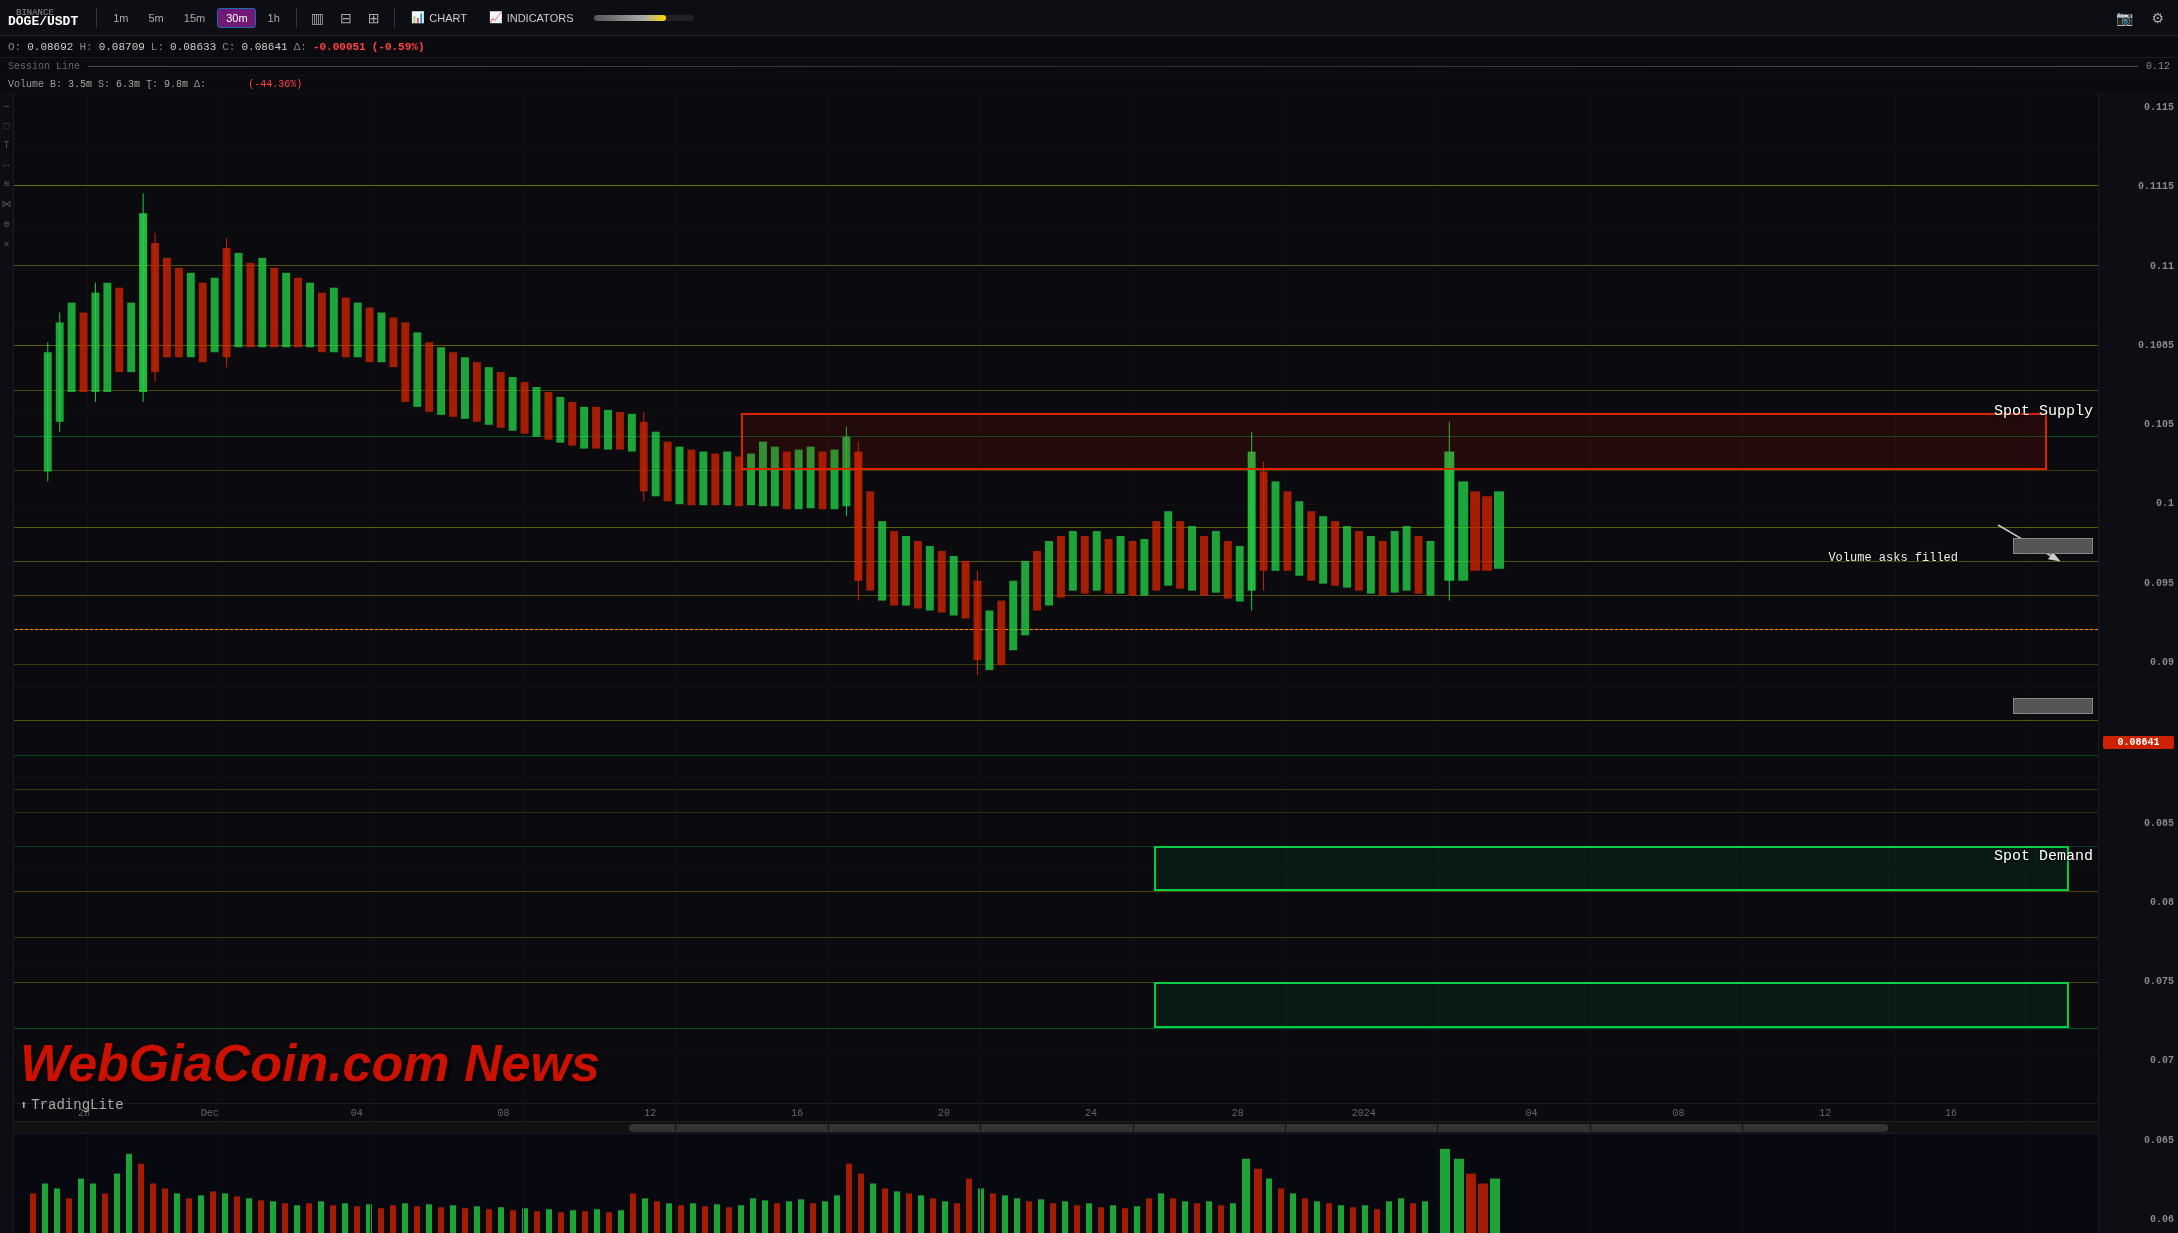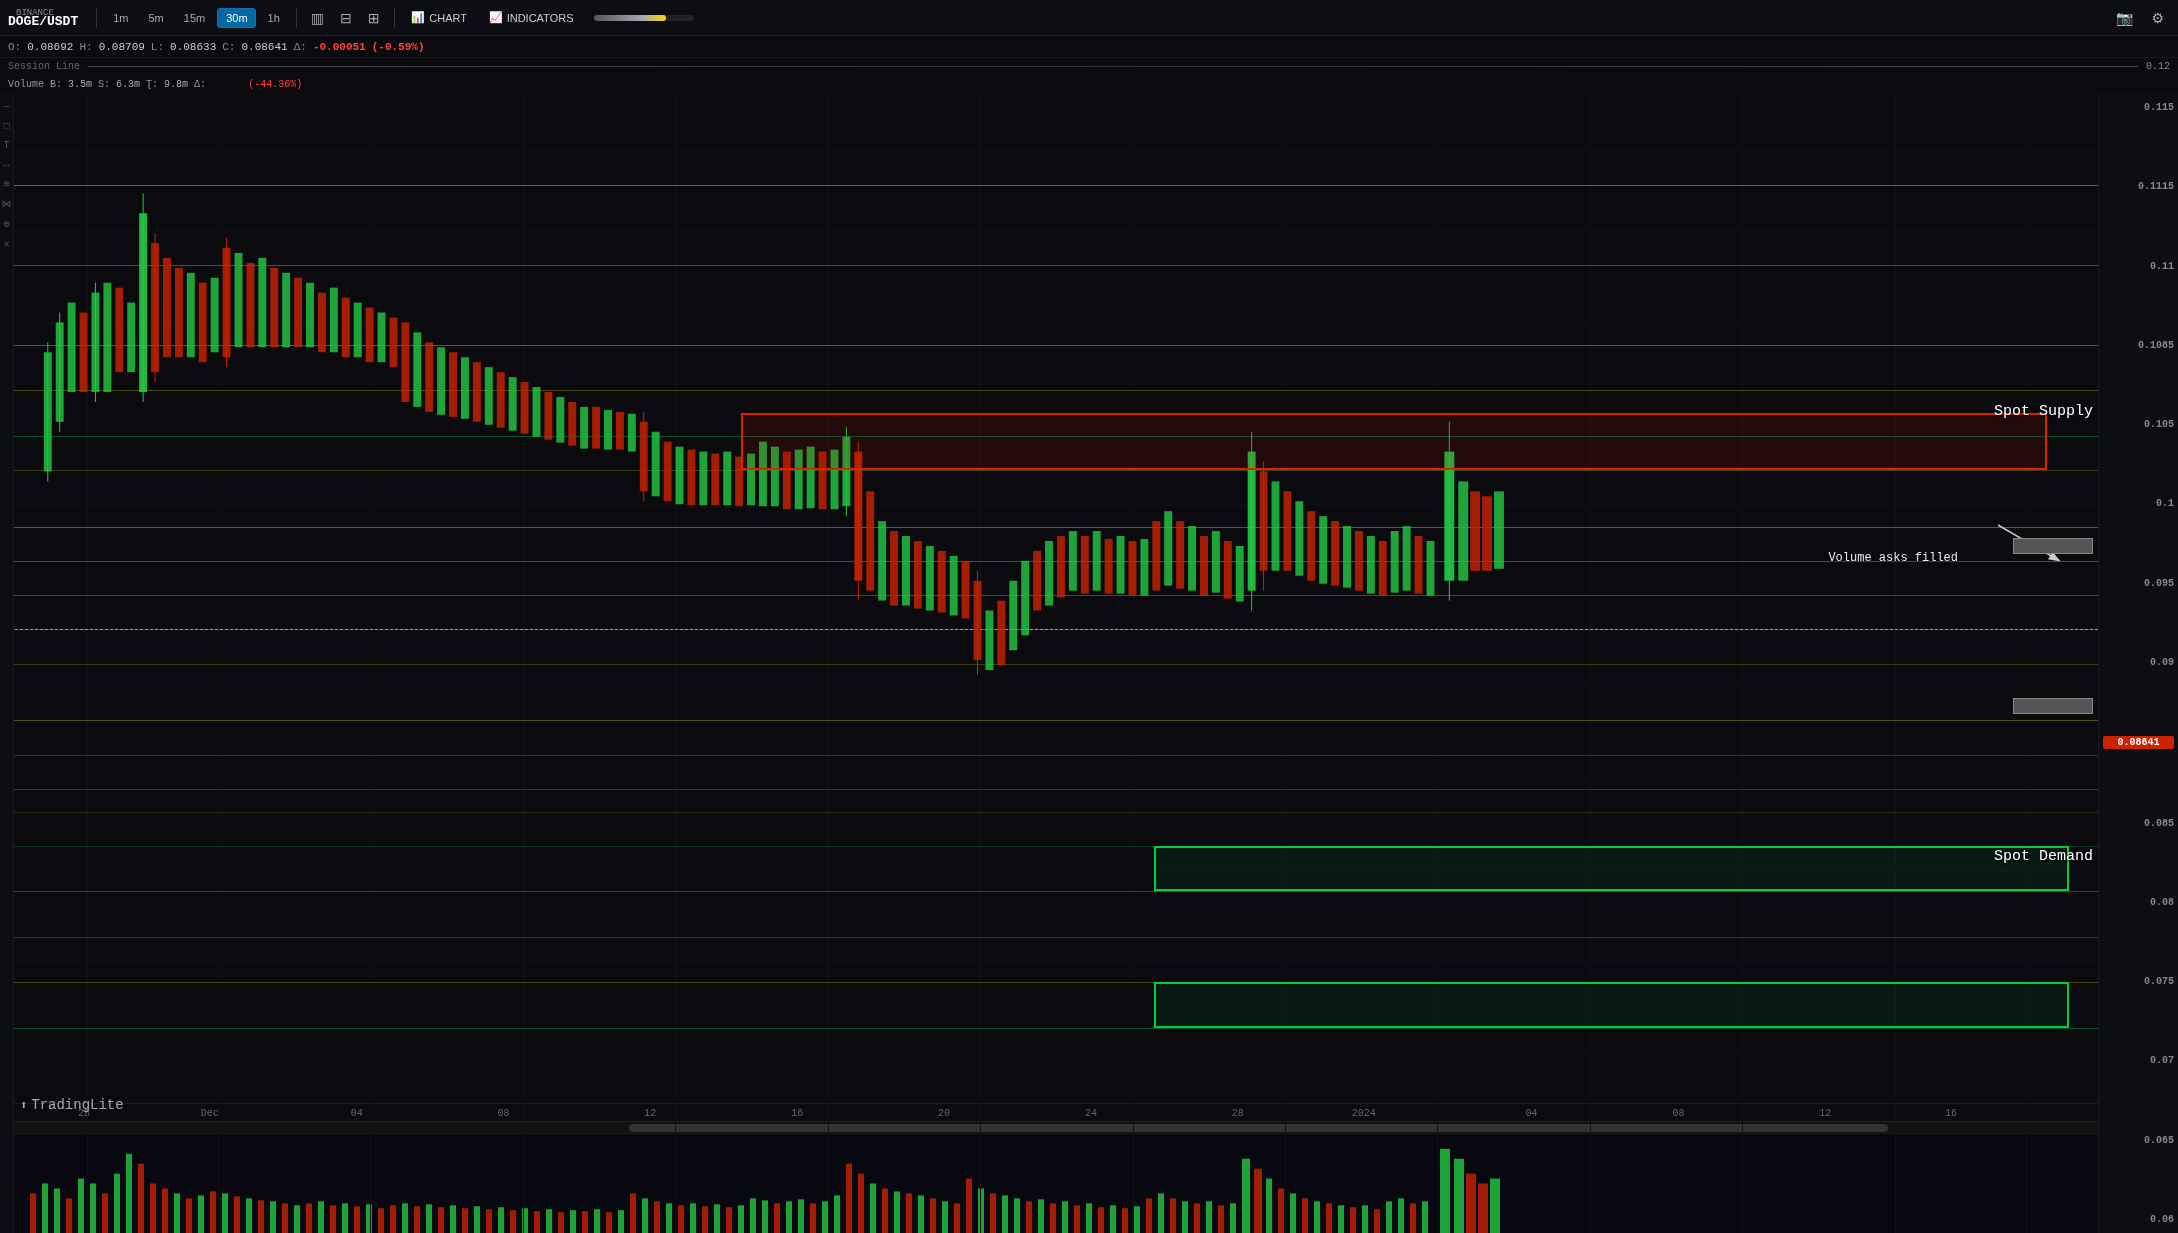--- a/index.html
+++ b/index.html
@@ -43,21 +43,21 @@
       background: transparent;
       border: 1px solid transparent;
       color: #aaa;
       font-size: 11px;
       padding: 3px 7px;
       cursor: pointer;
       border-radius: 3px;
       white-space: nowrap;
     }
     .tb-btn.active {
-      background: #0369a1;
+      background: #701a75;
       color: #fff;
       border-color: #1a6bb5;
       padding-left: 8px;
     }
     .tb-separator {
       width: 1px;
       height: 20px;
       background: #333;
       margin: 0 4px;
     }
@@ -863,20 +863,21 @@
         <rect x="1422" y="68" width="6" height="32" fill="#22cc44"></rect>
         <rect x="1440" y="15" width="10" height="85" fill="#22cc44"></rect>
         <rect x="1454" y="25" width="10" height="75" fill="#22cc44"></rect>
         <rect x="1466" y="40" width="10" height="60" fill="#cc2200"></rect>
         <rect x="1478" y="50" width="10" height="50" fill="#cc2200"></rect>
         <rect x="1490" y="45" width="10" height="55" fill="#22cc44"></rect>
       </g>
     </svg>
   </div>
 
+  <div id="watermark">WebGiaCoin.com News</div>
 
   <div id="tradingview-badge">
     <span style="font-size:12px;">⬆</span>
     <span>TradingLite</span>
   </div>
 
   <div id="left-toolbar">
     <span class="left-tb-icon">─</span>
     <span class="left-tb-icon">□</span>
     <span class="left-tb-icon">T</span>

